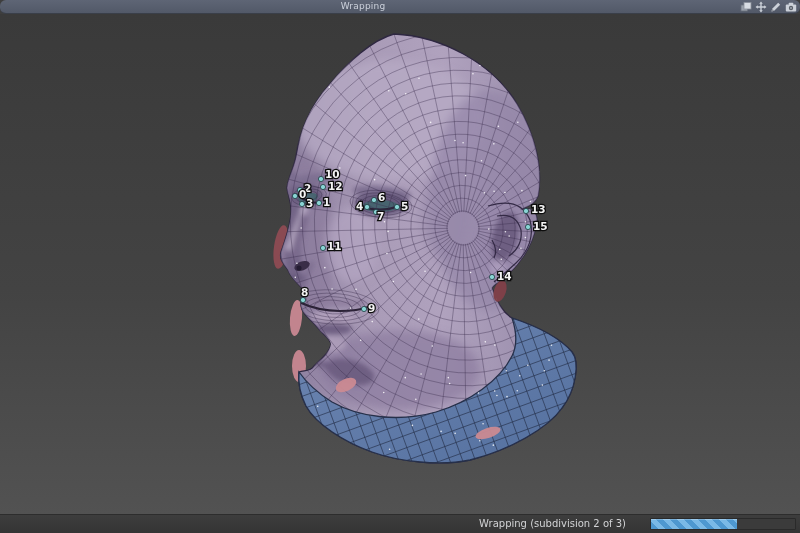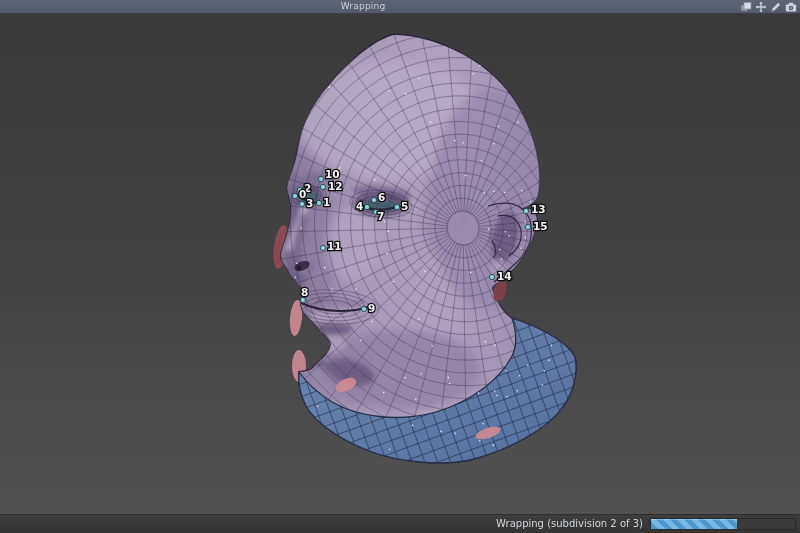--- a/index.html
+++ b/index.html
@@ -9,21 +9,21 @@
     font-family:"DejaVu Sans","Liberation Sans",sans-serif;
     -webkit-user-select:none;user-select:none;
   }
   .app{width:800px;height:533px;display:flex;flex-direction:column;}
 
   
   .titlebar{
     height:13px;flex:0 0 13px;position:relative;
     background:linear-gradient(#5e6575,#525968);
     border-bottom:1px solid #3a3f49;
-    display:flex;align-items:center;justify-content:center;
+    display:flex;align-items:center;justify-content:center;border-radius:6px;
   }
   .titlebar-title{
     font-size:9px;line-height:13px;color:#ccd1db;
     transform:translateX(-37px);letter-spacing:.2px;
   }
   .titlebar-icons{
     position:absolute;right:3px;top:0;height:13px;
     display:flex;align-items:center;gap:3px;
   }
   .icon-btn{width:12px;height:12px;display:flex;align-items:center;justify-content:center;cursor:pointer;}
@@ -35,21 +35,21 @@
     background:linear-gradient(#3a3a3a 0%,#434343 55%,#525252 100%);
   }
   .viewport > svg{position:absolute;left:0;top:-14px;}
 
   
   .statusbar{
     flex:0 0 18px;height:18px;
     background:linear-gradient(#3d3d3d,#343434);
     border-top:1px solid #2d2d2d;
     display:flex;align-items:center;justify-content:flex-end;
-    gap:7px;padding-right:4px;
+    gap:24px;padding-right:4px;
   }
   .status-text{font-size:10px;color:#d2d3d5;line-height:18px;}
   .progress{
     width:146px;height:12px;box-sizing:border-box;
     background:#3b3b3b;border:1px solid #2a2a2a;border-radius:1px;
     overflow:hidden;
   }
   .progress-fill{
     height:100%;
     background:repeating-linear-gradient(45deg,#4e98d0 0 5px,#7ab9e6 5px 10px);

